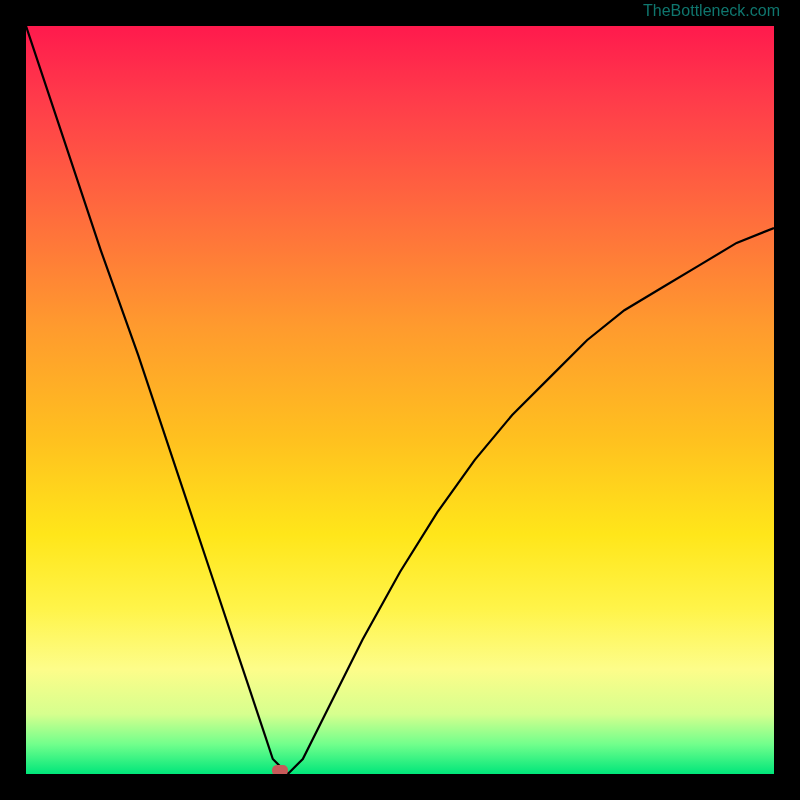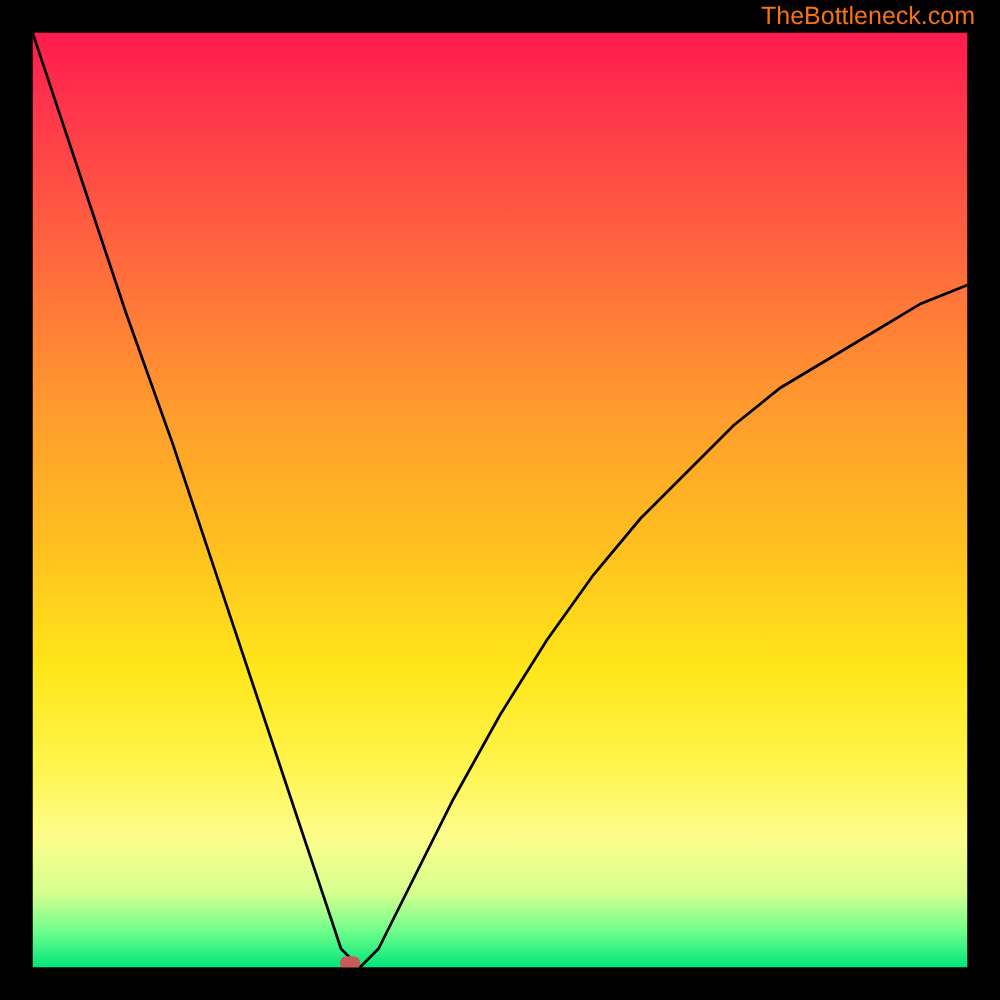--- a/index.html
+++ b/index.html
@@ -8,22 +8,22 @@
     width: 800px;
     height: 800px;
     background: #000;
     font-family: Arial, sans-serif;
     position: relative;
   }
   .watermark {
     position: absolute;
     top: 2px;
     right: 20px;
-    color: #f97316;
-    font-size: 20px;
+    color: #0f766e;
+    font-size: 16px;
     z-index: 10;
   }
   .frame {
     position: absolute;
     top: 0;
     left: 0;
     width: 800px;
     height: 800px;
     box-sizing: border-box;
     border: 26px solid #000;

